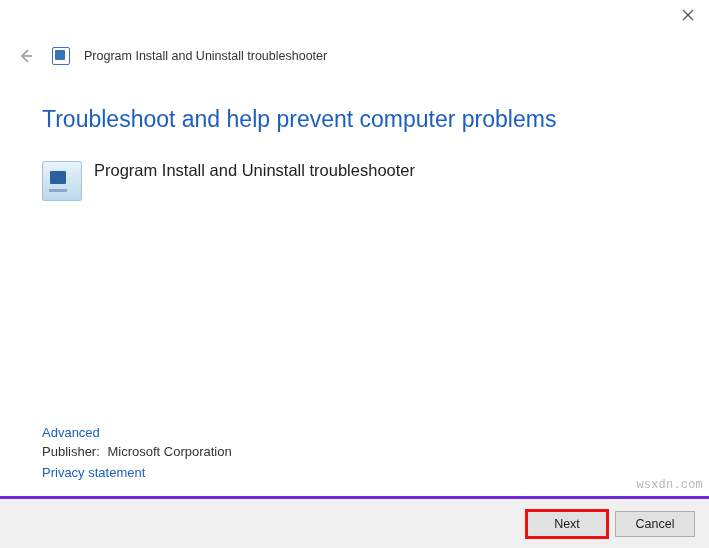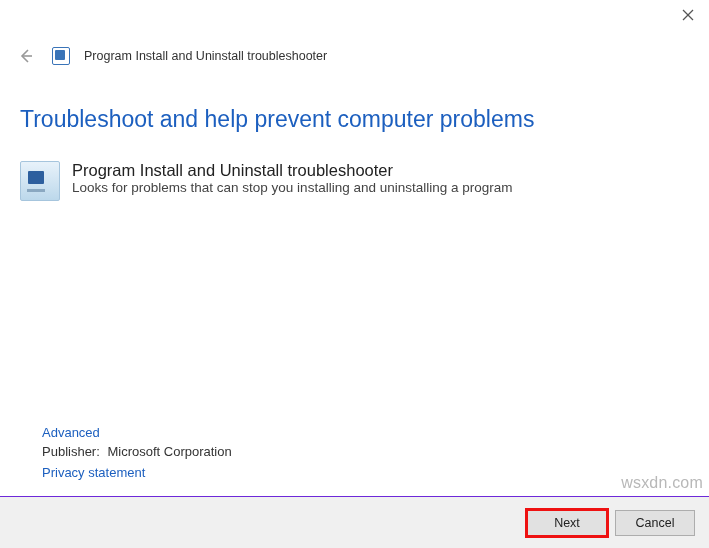--- a/index.html
+++ b/index.html
@@ -56,21 +56,21 @@
       left: 2px; top: 2px;
       width: 10px; height: 10px;
       background: #3a74b8;
       border-radius: 1px;
     }
     .header-title {
       font-size: 12.5px;
       color: #333;
     }
     .content {
-      padding: 26px 42px 0 20px;
+      padding: 26px 42px 0 42px;
     }
     .main-heading {
       color: #1c5fbf;
       font-size: 23px;
       font-weight: 400;
     }
     .troubleshooter-row {
       display: flex;
       gap: 12px;
       margin-top: 28px;
@@ -126,21 +126,21 @@
     .publisher-label { color: #333; }
     .publisher-val { margin-left: 4px; }
     .privacy-link { margin-top: 6px; display: inline-block; }
     .button-row {
       position: absolute;
       bottom: 0;
       left: 0;
       right: 0;
       height: 52px;
       background: #f0f0f0;
-      border-top: 1px solid #6d28d9;
+      border-top: 3px solid #6d28d9;
       display: flex;
       justify-content: flex-end;
       align-items: center;
       gap: 8px;
       padding-right: 14px;
     }
     .btn {
       min-width: 80px;
       height: 26px;
       background: #e1e1e1;
@@ -151,23 +151,24 @@
       font-family: inherit;
     }
     .btn.highlighted {
       outline: 3px solid #e11;
       outline-offset: -1px;
     }
     .watermark {
       position: absolute;
       right: 6px;
       bottom: 56px;
-      font-size: 16px;
+      font-size: 12px;
       color: #b8b8b8;
       letter-spacing: 0.2px;
+      font-family: Liberation Mono, monospace;
     }
   </style>
 </head>
 <body>
 
 <div class="titlebar">
   <div class="close-icon">
     <svg width="12" height="12" viewBox="0 0 12 12">
         <line x1="1" y1="1" x2="11" y2="11" stroke="#555" stroke-width="1.2"></line>
         <line x1="11" y1="1" x2="1" y2="11" stroke="#555" stroke-width="1.2"></line>
@@ -186,21 +187,20 @@
   <span class="header-title">Program Install and Uninstall troubleshooter</span>
 </div>
 
 <div class="content">
   <h1 class="main-heading">Troubleshoot and help prevent computer problems</h1>
 
   <div class="troubleshooter-row">
     <div class="tshoot-icon"></div>
     <div class="tshoot-text">
       <div class="tshoot-title">Program Install and Uninstall troubleshooter</div>
-      <div class="tshoot-desc">Looks for problems that can stop you installing and uninstalling a program</div>
     </div>
   </div>
 </div>
 
 <div class="bottom-block">
   <div class="link">Advanced</div>
   <div class="publisher-row">
     <span class="publisher-label">Publisher:</span>
     <span class="publisher-val">Microsoft Corporation</span>
   </div>

